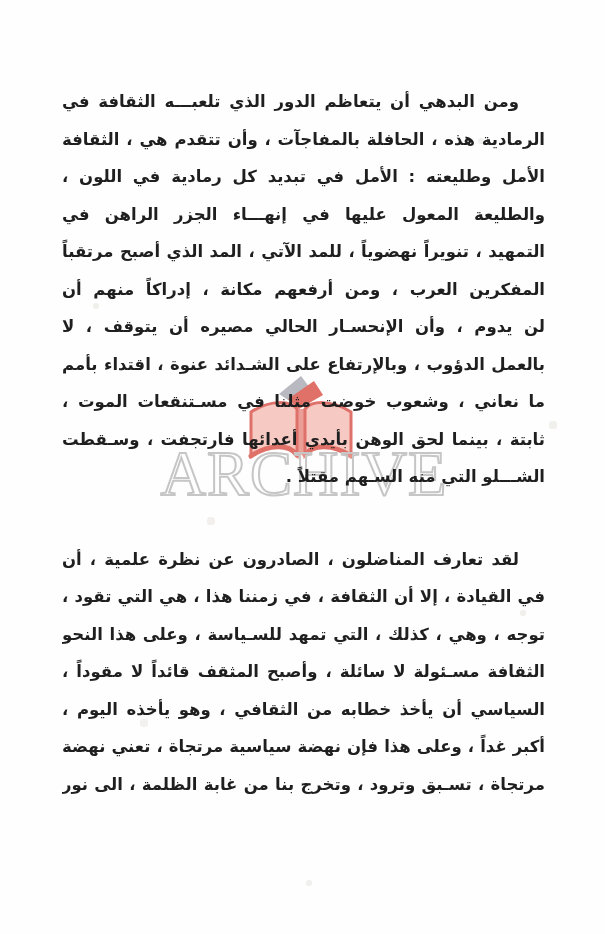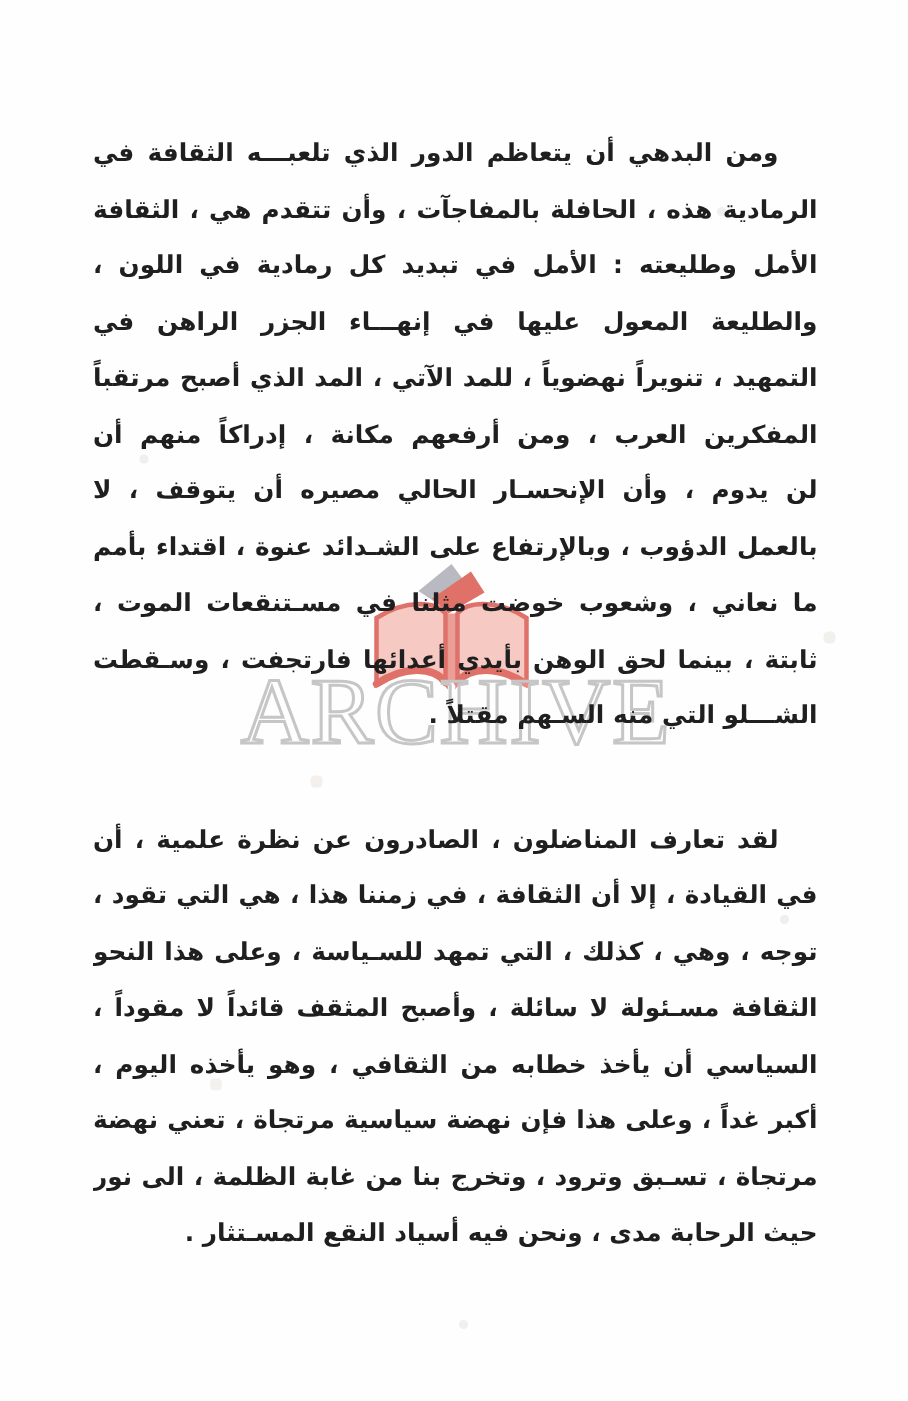--- a/index.html
+++ b/index.html
@@ -119,17 +119,16 @@
         <div class="line last">الشـــلو التي منه السـهم مقتلاً .</div>
       </div>
       <div class="paragraph">
         <div class="line first">لقد تعارف المناضلون ، الصادرون عن نظرة علمية ، أن السـياسة</div>
         <div class="line">في القيادة ، إلا أن الثقافة ، في زمننا هذا ، هي التي تقود ، وهي التي</div>
         <div class="line">توجه ، وهي ، كذلك ، التي تمهد للسـياسة ، وعلى هذا النحو أصبحت</div>
         <div class="line">الثقافة مسـئولة لا سائلة ، وأصبح المثقف قائداً لا مقوداً ، وبات على</div>
         <div class="line">السياسي أن يأخذ خطابه من الثقافي ، وهو يأخذه اليوم ، وسيأخذه بقدر</div>
         <div class="line">أكبر غداً ، وعلى هذا فإن نهضة سياسية مرتجاة ، تعني نهضة ثقافية</div>
         <div class="line">مرتجاة ، تسـبق وترود ، وتخرج بنا من غابة الظلمة ، الى نور السـهل ،</div>
-        <div class="line last">حيث الرحابة مدى ، ونحن فيه أسياد النقع المسـتثار .</div>
       </div>
     </div>
 
 </div>
 
 </body></html>

